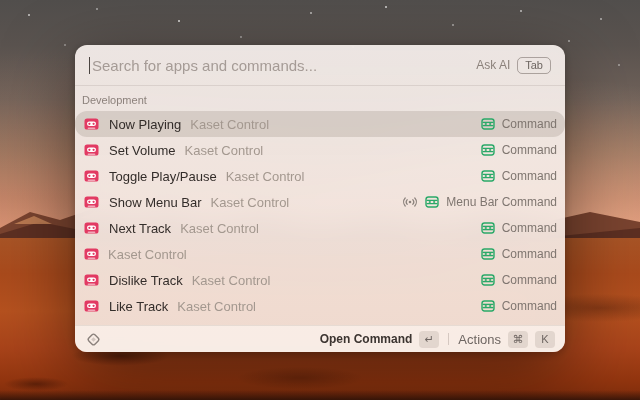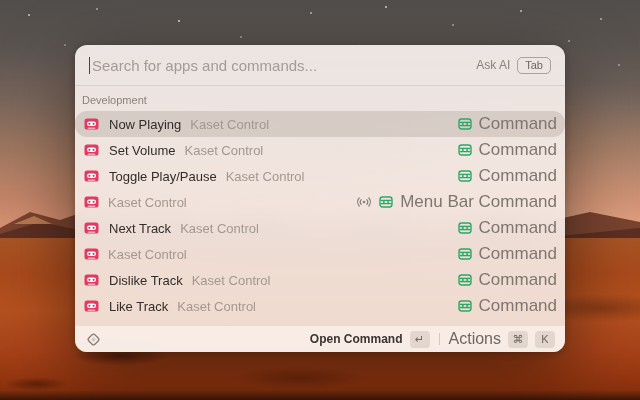--- a/index.html
+++ b/index.html
@@ -50,31 +50,31 @@
   .tab-badge{font-size:11px;color:#6e6662;border:1px solid rgba(90,80,75,.45);border-radius:5px;padding:1px 7px 2px;}
   .divider{height:1px;background:rgba(60,40,30,.1);flex:0 0 auto;}
 
   .content{flex:1;padding:6px 0 0;overflow:hidden;}
   .section-title{font-size:11px;color:var(--text-gray);margin:2px 0 5px 7px;}
   .row{display:flex;align-items:center;height:26px;border-radius:12px;padding:0 8px;cursor:default;}
   .row.selected{background:rgba(73,55,45,.14);}
   .row-title{font-size:13px;font-weight:500;color:var(--text-dark);margin-left:10px;white-space:nowrap;}
   .row-sub{font-size:13px;color:var(--text-subtle);margin-left:9px;white-space:nowrap;}
   .row-acc{margin-left:auto;display:flex;align-items:center;gap:6px;}
-  .acc-label{font-size:17px;color:#7f7670;white-space:nowrap;}
+  .acc-label{font-size:12px;color:#7f7670;white-space:nowrap;}
   .icon16{width:16px;height:16px;display:flex;align-items:center;justify-content:center;flex:0 0 auto;}
 
   .footer{flex:0 0 auto;height:27px;display:flex;align-items:center;padding:0 10px;
     border-top:1px solid rgba(60,40,30,.09);background:rgba(255,251,248,.55);}
   .footer-right{margin-left:auto;display:flex;align-items:center;gap:7px;}
   .open-cmd{font-size:12px;font-weight:700;color:#3b3430;}
   .key-badge{min-width:20px;height:17px;padding:0 4px;border-radius:4px;background:rgba(70,55,45,.12);
     color:#6e6662;font-size:11px;display:flex;align-items:center;justify-content:center;}
   .vsep{width:1px;height:12px;background:rgba(60,40,30,.18);margin:0 2px;}
-  .actions-label{font-size:16px;color:#6e6662;}
+  .actions-label{font-size:13px;color:#6e6662;}
   .btn-group{display:flex;align-items:center;gap:7px;cursor:default;}
 </style>
 </head>
 <body>
 
 <svg width="0" height="0" style="position:absolute">
   <defs>
     <g id="cassette-pink">
       <rect x="0.5" y="1.5" width="14" height="11" rx="2.6" fill="var(--icon-pink)"></rect>
       <rect x="3" y="4.6" width="9" height="4.4" rx="2.2" fill="#ffffff"></rect>
@@ -185,20 +185,21 @@
           <span class="acc-label">Command</span>
           </span>
       </div>
 
       <div class="row">
         <span class="icon16">
             <svg width="15" height="14" viewBox="0 0 15 14">
               <use href="#cassette-pink"></use>
             </svg>
           </span>
+        <span class="row-title">Show Menu Bar</span>
         <span class="row-sub">Kaset Control</span>
         <span class="row-acc">
           <span class="icon16">
               <svg width="14" height="14" viewBox="0 0 14 14">
                 <use href="#broadcast"></use>
               </svg>
             </span>
           <span class="icon16">
               <svg width="14" height="14" viewBox="0 0 14 14">
                 <use href="#cassette-green"></use>

